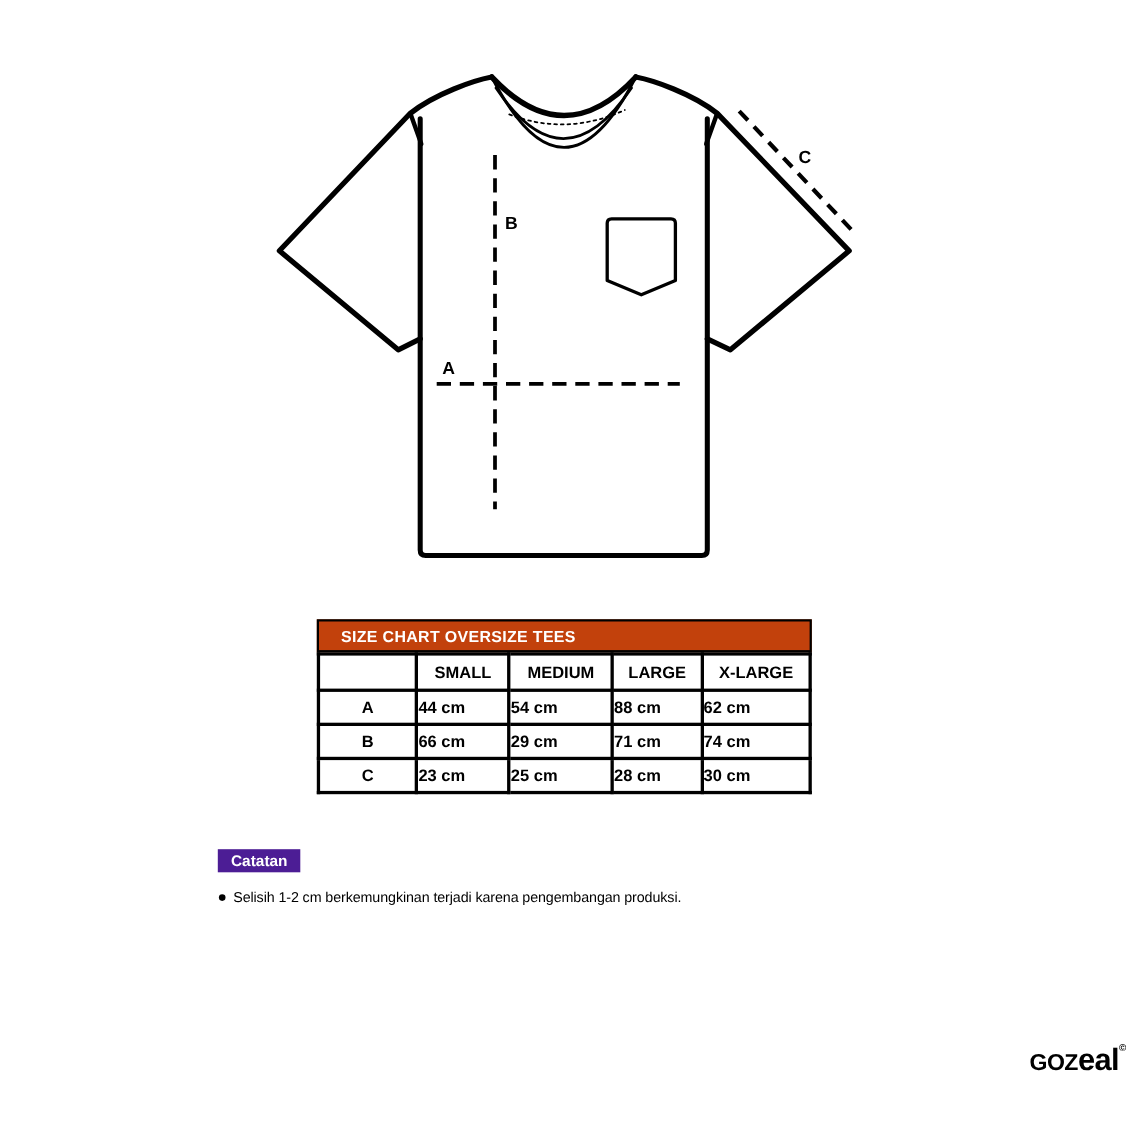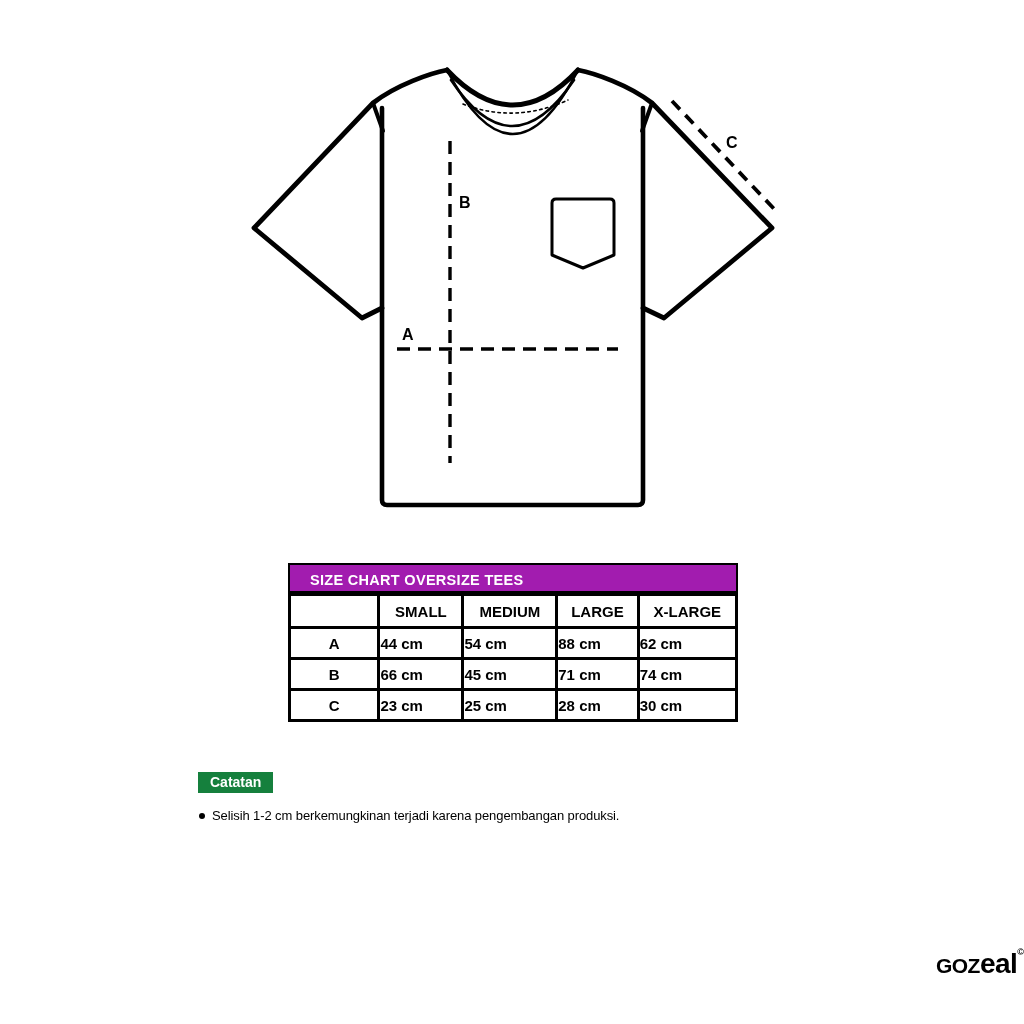--- a/index.html
+++ b/index.html
@@ -6,35 +6,35 @@
   .page{
     position:relative;width:1024px;height:1024px;background:#ffffff;
     font-family:"Liberation Sans",sans-serif;color:#000;overflow:hidden;
   }
   
   .shirt-svg{position:absolute;left:0;top:0;}
   .measure-label{font-family:"Liberation Sans",sans-serif;font-weight:bold;font-size:16px;fill:#000;}
   
   .tablewrap{position:absolute;left:288px;top:563px;width:450px;}
   .table-title{
-    background:#a21caf;color:#fff;font-weight:bold;font-size:14.5px;
+    background:#c2410c;color:#fff;font-weight:bold;font-size:14.5px;
     height:30px;line-height:30px;padding-left:20px;letter-spacing:.3px;
     box-sizing:border-box;border:2px solid #000;
   }
   table.size{border-collapse:collapse;width:100%;table-layout:fixed;}
   table.size th,table.size td{
     border:3px solid #000;vertical-align:middle;
     font-weight:bold;font-size:15px;padding:0;
   }
   table.size thead th{height:30px;}
   table.size tbody th,table.size tbody td{height:28px;}
   
   .notes{position:absolute;left:198px;top:772px;width:560px;}
   .notes-title{
-    display:inline-block;background:#15803d;color:#fff;font-weight:bold;
+    display:inline-block;background:#4c1d95;color:#fff;font-weight:bold;
     font-size:14px;line-height:21px;padding:0 12px;
   }
   .notes-list{list-style:none;margin:14px 0 0 0;padding:0;max-width:524px;}
   .notes-list li{
     display:flex;align-items:flex-start;margin-bottom:10px;
     font-size:13px;line-height:18px;letter-spacing:-0.1px;
   }
   .bullet-dot{
     flex:0 0 auto;width:6px;height:6px;border-radius:50%;background:#000;
     margin:6px 7px 0 1px;
@@ -104,21 +104,21 @@
         <tr>
           <th>A</th>
           <td>44 cm</td>
           <td>54 cm</td>
           <td>88 cm</td>
           <td>62 cm</td>
         </tr>
         <tr>
           <th>B</th>
           <td>66 cm</td>
-          <td>45 cm</td>
+          <td>29 cm</td>
           <td>71 cm</td>
           <td>74 cm</td>
         </tr>
         <tr>
           <th>C</th>
           <td>23 cm</td>
           <td>25 cm</td>
           <td>28 cm</td>
           <td>30 cm</td>
         </tr>

